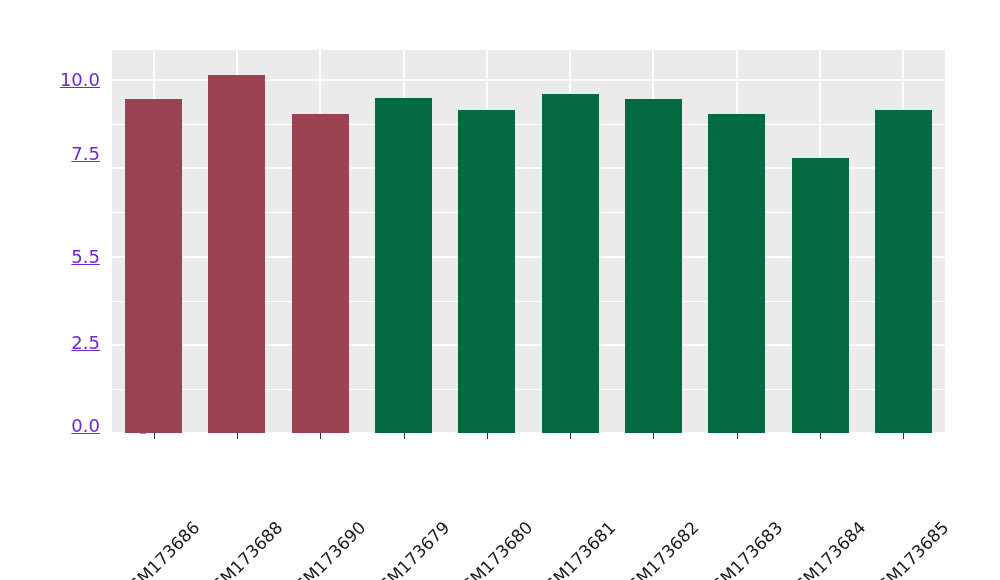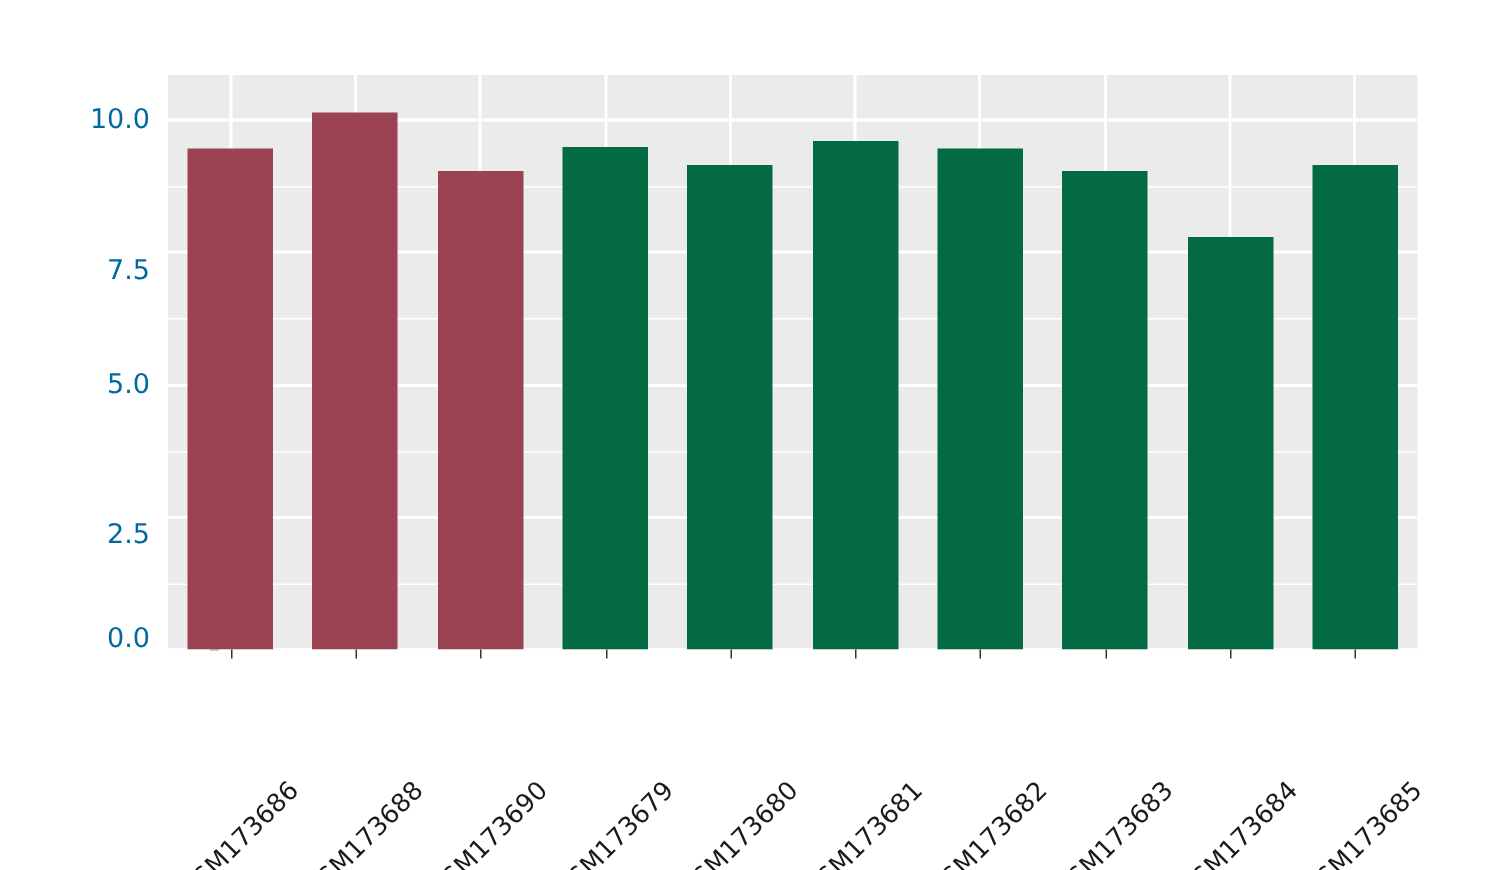--- a/index.html
+++ b/index.html
@@ -42,23 +42,24 @@
     white-space: nowrap;
   }
 
   
   .y-tick-label {
     position: absolute;
     right: 0;
     width: 58px;
     text-align: right;
     font-size: 18px;
-    color: #0369a1;
+    color: #6d28d9;
     line-height: 1;
     transform: translateY(-50%);
+    text-decoration: underline;
   }
   #y-tick-labels {
     position: absolute;
     left: 36px;
     top: 0;
     width: 64px;
     height: 580px;
   }
   .y-tick-mark {
     position: absolute;
@@ -136,25 +137,25 @@
 
 <div id="chart-root">
 
   <div id="y-axis-title">
     
   </div>
 
   <div id="y-tick-labels">
       <div class="y-tick-label" style="top: 426px;">0.0</div>
       <div class="y-tick-mark" style="top: 433px;"></div>
-      <div class="y-tick-label" style="top: 357px;">2.5</div>
+      <div class="y-tick-label" style="top: 343px;">2.5</div>
       <div class="y-tick-mark" style="top: 344.751px;"></div>
-      <div class="y-tick-label" style="top: 256.502px;">5.0</div>
+      <div class="y-tick-label" style="top: 256.502px;">5.5</div>
       <div class="y-tick-mark" style="top: 256.502px;"></div>
-      <div class="y-tick-label" style="top: 181px;">7.5</div>
+      <div class="y-tick-label" style="top: 154px;">7.5</div>
       <div class="y-tick-mark" style="top: 168.253px;"></div>
       <div class="y-tick-label" style="top: 80.0046px;">10.0</div>
       <div class="y-tick-mark" style="top: 80.0046px;"></div>
     </div>
 
   <div id="panel">
       <div class="grid-line-minor" style="top: 338.876px;"></div>
       <div class="grid-line-minor" style="top: 250.627px;"></div>
       <div class="grid-line-minor" style="top: 162.378px;"></div>
       <div class="grid-line-minor" style="top: 74.129px;"></div>

